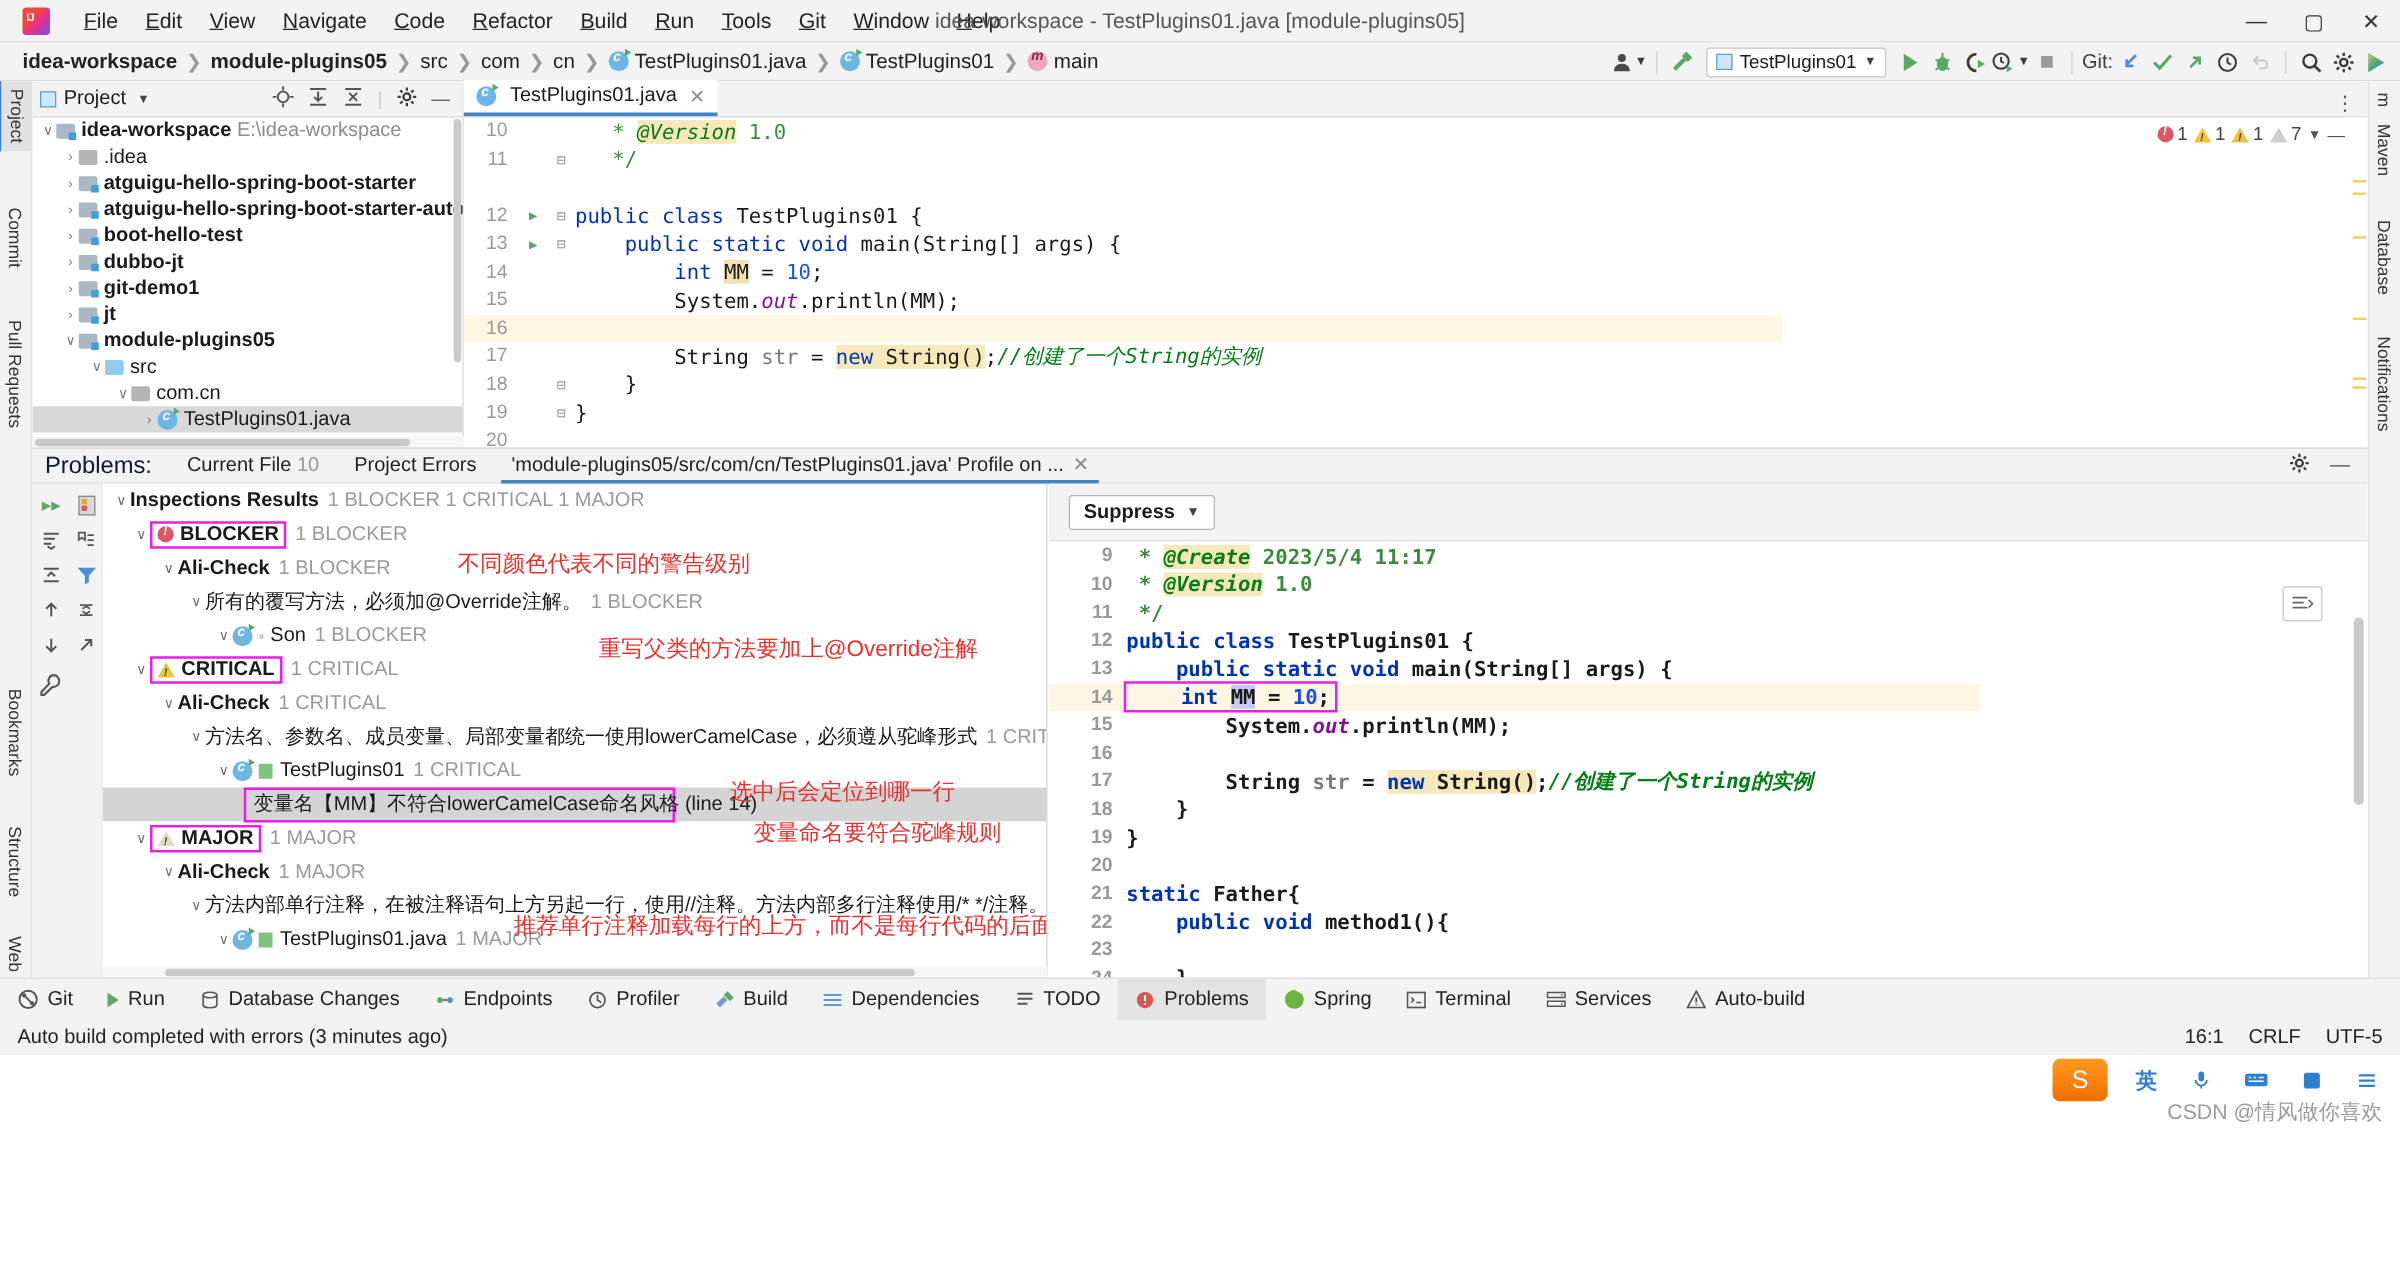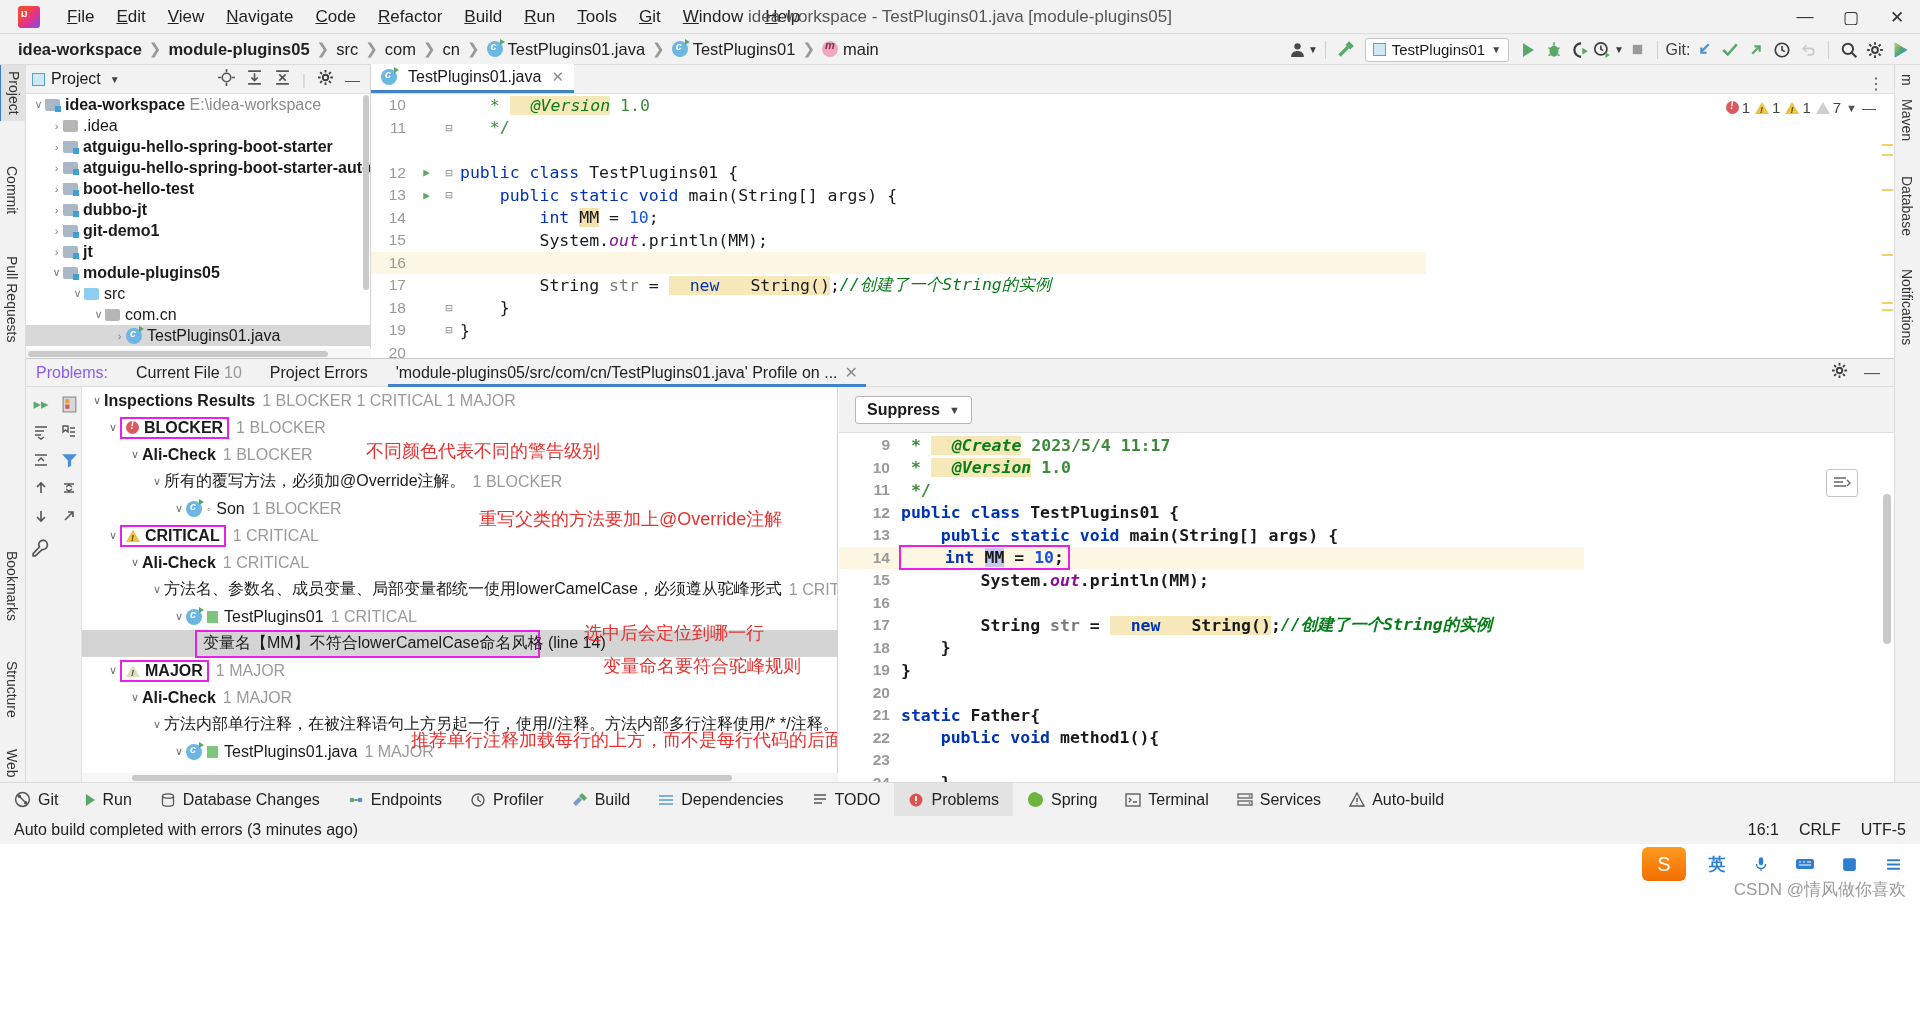--- a/index.html
+++ b/index.html
@@ -95,42 +95,42 @@
   #tabbar .hdots { margin-left:auto; color:#555; padding:0 10px; font-size:16px; }
   #code-top { position:absolute; top:29px; left:0; right:0; bottom:0; overflow:hidden;
     font-family:"DejaVu Sans Mono", monospace; font-size:16.5px; }
   .cl { height:22.5px; display:flex; align-items:center; white-space:pre; }
   .gut { width:44px; text-align:right; padding-right:9px; color:#999; font-size:15.5px;
     flex:none; font-family:"Liberation Sans",sans-serif; }
   .gut2 { width:23px; flex:none; text-align:center; color:#59a869; font-size:11px; }
   .fold { width:22px; flex:none; text-align:center; color:#999; font-size:12px; }
   .kw{color:#0033b3;} .num{color:#1750eb;}
   .doc{color:#3d8a3d;} .docb{color:#067d17;font-style:italic;} .fld2{color:#871094;font-style:italic;}
-  .hlY{background:#f6e8b9;padding-left:21px;} .hlMM{background:#f3e2b0;}
+  .hlY{background:#f6e8b9;} .hlMM{background:#f3e2b0;}
   .linehl{background:#fdf6e3;}
   .grayid{color:#7a7a7a;}
   #ed-right { position:absolute; right:0; top:29px; width:14px; bottom:0; background:#fff; }
   .mark { position:absolute; right:1px; width:11px; height:2px; }
   #ed-inspect { position:absolute; right:18px; top:34px; display:flex; align-items:center;
     gap:5px; font-size:15px; color:#444; }
   .badge { display:inline-flex; align-items:center; gap:3px; font-size:15px; }
   .dotE{width:13px;height:13px;border-radius:50%;background:#db5860;position:relative;}
   .dotE:after{content:"!";position:absolute;left:4.5px;top:-1px;color:#fff;font-size:10px;font-weight:bold;}
   .triW{width:0;height:0;border-left:7px solid transparent;border-right:7px solid transparent;
     border-bottom:12px solid #edc343;position:relative;}
   .triW:after{content:"!";position:absolute;left:-2px;top:3px;font-size:9px;color:#5c4a00;font-weight:bold;}
   .triG{width:0;height:0;border-left:7px solid transparent;border-right:7px solid transparent;
     border-bottom:12px solid #cfcfcf;}
 
   
   #problems { position:absolute; left:26px; top:358px; right:26px; height:424px; background:#fff;
     border-top:1px solid #c9c9c9; }
   #pr-tabs { height:28px; background:#f2f2f2; display:flex; align-items:center; padding:0 10px;
     gap:0px; border-bottom:1px solid #dcdcdc; }
-  #pr-tabs .lbl { font-size:16px; color:#8b5cf6; margin-right:14px; }
+  #pr-tabs .lbl { font-size:19px; color:#0f172a; margin-right:14px; }
   .ptab { font-size:16px; color:#222; padding:0 14px; line-height:28px; position:relative; }
   .ptab .cnt { color:#999; }
   .ptab.act:after { content:""; position:absolute; left:6px; right:6px; bottom:0; height:3px;
     background:#4083c9; }
   .ptab .x { color:#8a8a8a; margin-left:7px; }
   #pr-right-ic { margin-left:auto; display:flex; gap:16px; align-items:center; color:#555;
     font-size:16px; padding-right:4px; }
 
   #pr-gutter { position:absolute; left:0; top:28px; width:56px; bottom:0; background:#f2f2f2;
     border-right:1px solid #e2e2e2; }

